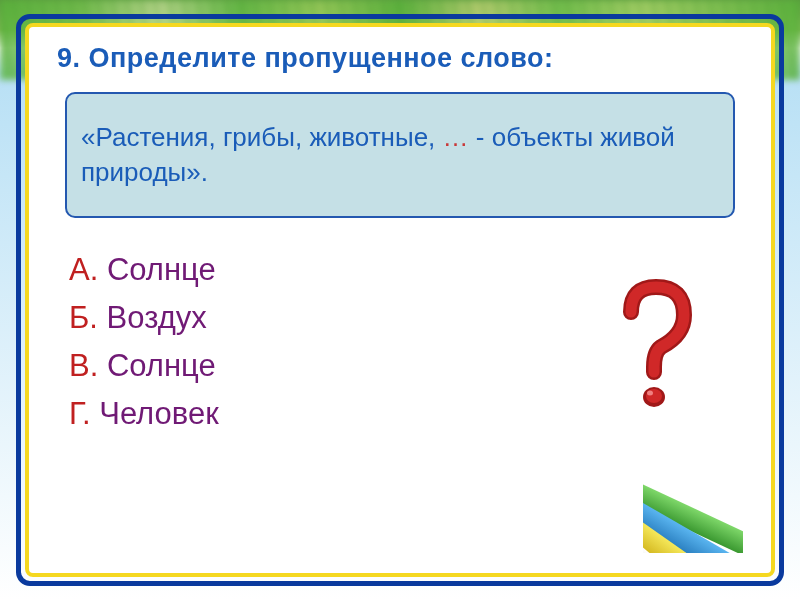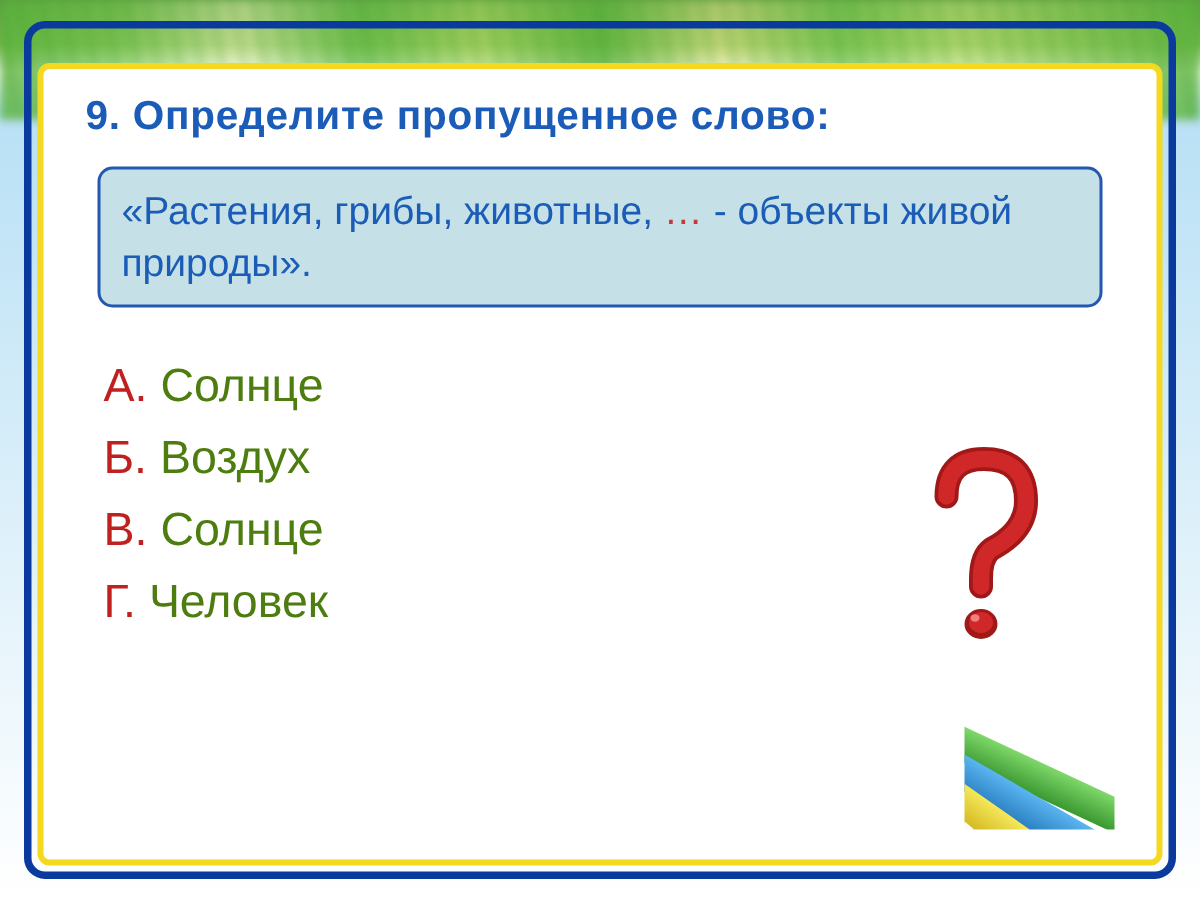--- a/index.html
+++ b/index.html
@@ -63,55 +63,54 @@
       top: 4px;
       left: 4px;
       right: 4px;
       bottom: 4px;
       border: 4px solid #f5d820;
       border-radius: 8px;
       background: #ffffff;
       padding: 16px 28px 16px 28px;
       display: flex;
       flex-direction: column;
-      margin-top: 19px;
     }
     
     .question-title {
       color: #1a5cb8;
       font-size: 27px;
       font-weight: bold;
       margin-bottom: 18px;
       letter-spacing: 0.5px;
     }
     
     .quote-box {
       background: #c5e0e6;
       border: 2px solid #2458b0;
       border-radius: 10px;
-      padding: 10px 14px;
+      padding: 26px 14px;
       color: #1a5cb8;
       font-size: 26px;
       line-height: 1.35;
       margin-bottom: 28px;
       margin-left: 8px;
       margin-right: 8px;
     }
     .quote-box .ellipsis { color: #c93838; }
     
     .answers {
       padding-left: 12px;
       flex: 1;
     }
     .ans {
       font-size: 31px;
       line-height: 1.55;
     }
     .ans .letter { color: #c02020; }
-    .ans .word { color: #4d7c0f; }
+    .ans .word { color: #701a75; }
     
     .qmark {
       position: absolute;
       right: 65px;
       top: 250px;
       width: 100px;
       height: 140px;
     }
     .qmark svg { width: 100%; height: 100%; }
     

